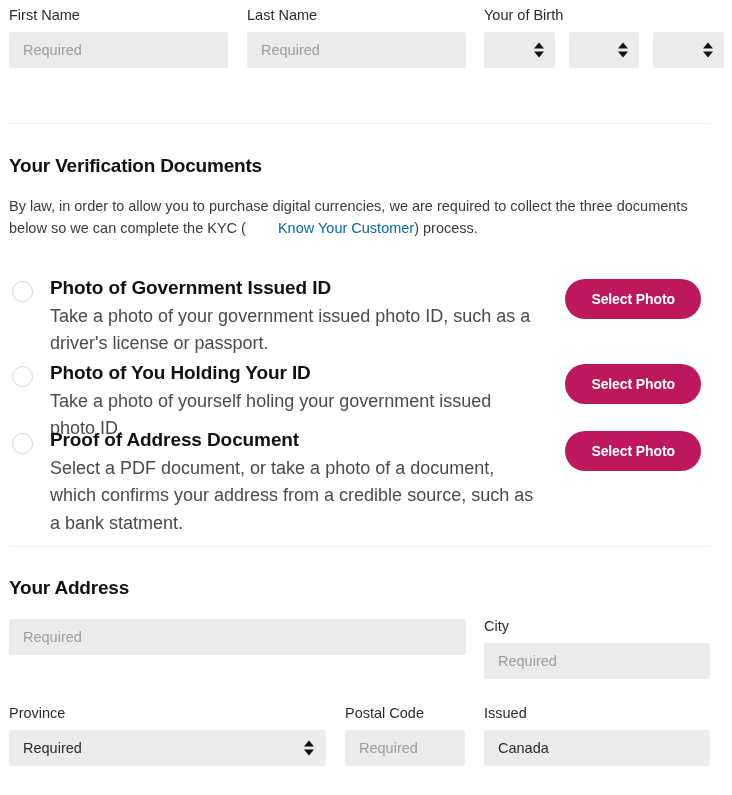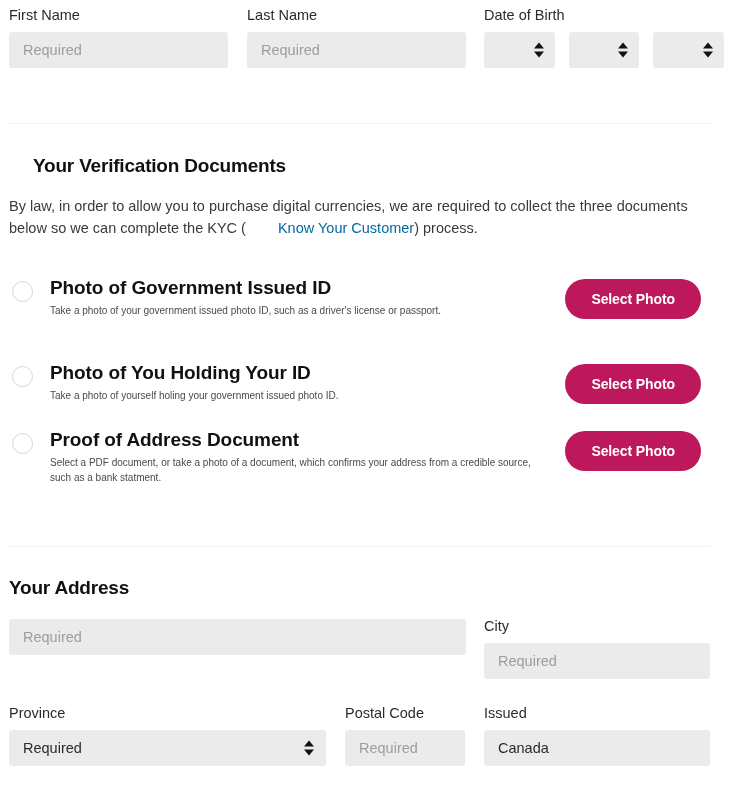--- a/index.html
+++ b/index.html
@@ -86,21 +86,21 @@
 
   
   .section-heading {
     position: absolute;
     left: 9px;
     font-size: 19px;
     font-weight: bold;
     color: #111111;
     letter-spacing: -0.2px;
   }
-  .heading-docs { top: 155px; margin-left: 24px; }
+  .heading-docs { top: 155px; }
   .heading-address { top: 577px; }
 
   .intro-text {
     position: absolute;
     left: 9px;
     top: 195px;
     width: 680px;
     font-size: 14.5px;
     line-height: 1.55;
     color: #3a3a3a;
@@ -131,21 +131,21 @@
     font-size: 19px;
     font-weight: bold;
     color: #111111;
     letter-spacing: -0.1px;
   }
   .doc-desc {
     position: absolute;
     left: 41px;
     top: 26px;
     width: 490px;
-    font-size: 10px;
+    font-size: 18px;
     line-height: 1.52;
     color: #4a4a4a;
   }
   .btn-select-photo {
     position: absolute;
     right: 22px;
     background: #be185d;
     color: #ffffff;
     font-size: 14px;
     font-weight: bold;
@@ -202,21 +202,21 @@
     </div>
 
     <div class="col-last">
       <div class="field-label">Last Name</div>
       <div class="input-box">
         <span class="placeholder">Required</span>
       </div>
     </div>
 
     <div class="col-dob">
-      <div class="field-label">Date of Birth</div>
+      <div class="field-label">Your of Birth</div>
       <div class="dob-boxes">
         <div class="stepper">
           <span class="stepper-arrows">
             <span class="arrow-up"></span>
             <span class="arrow-down"></span>
           </span>
         </div>
         <div class="stepper">
           <span class="stepper-arrows">
             <span class="arrow-up"></span>

